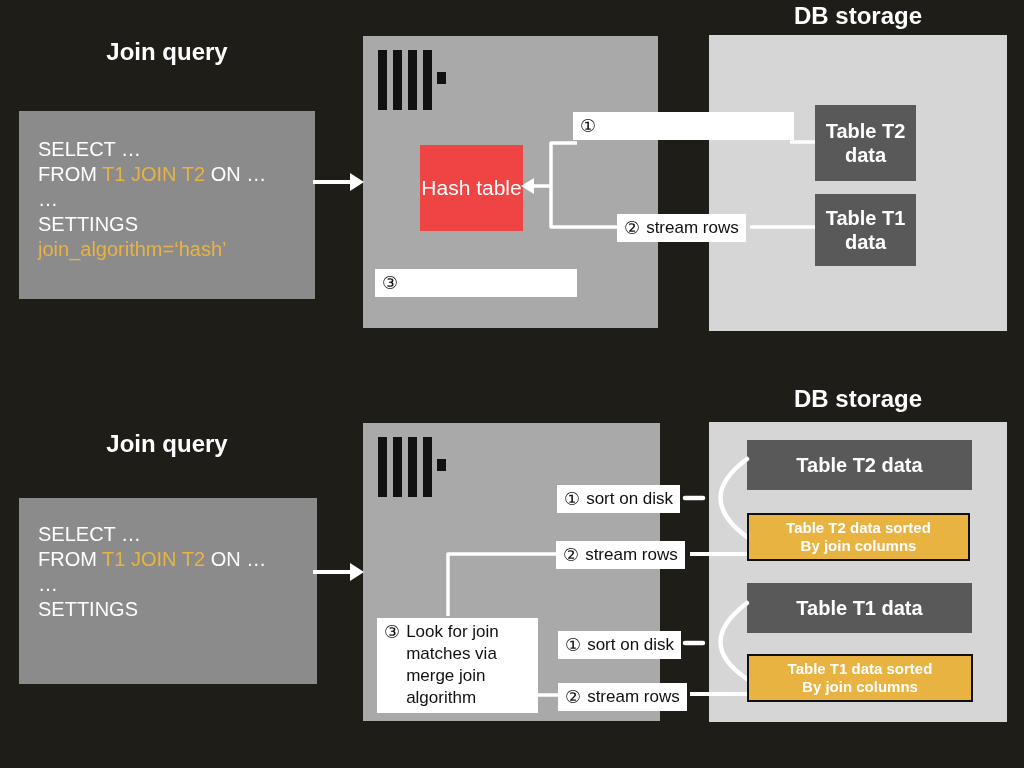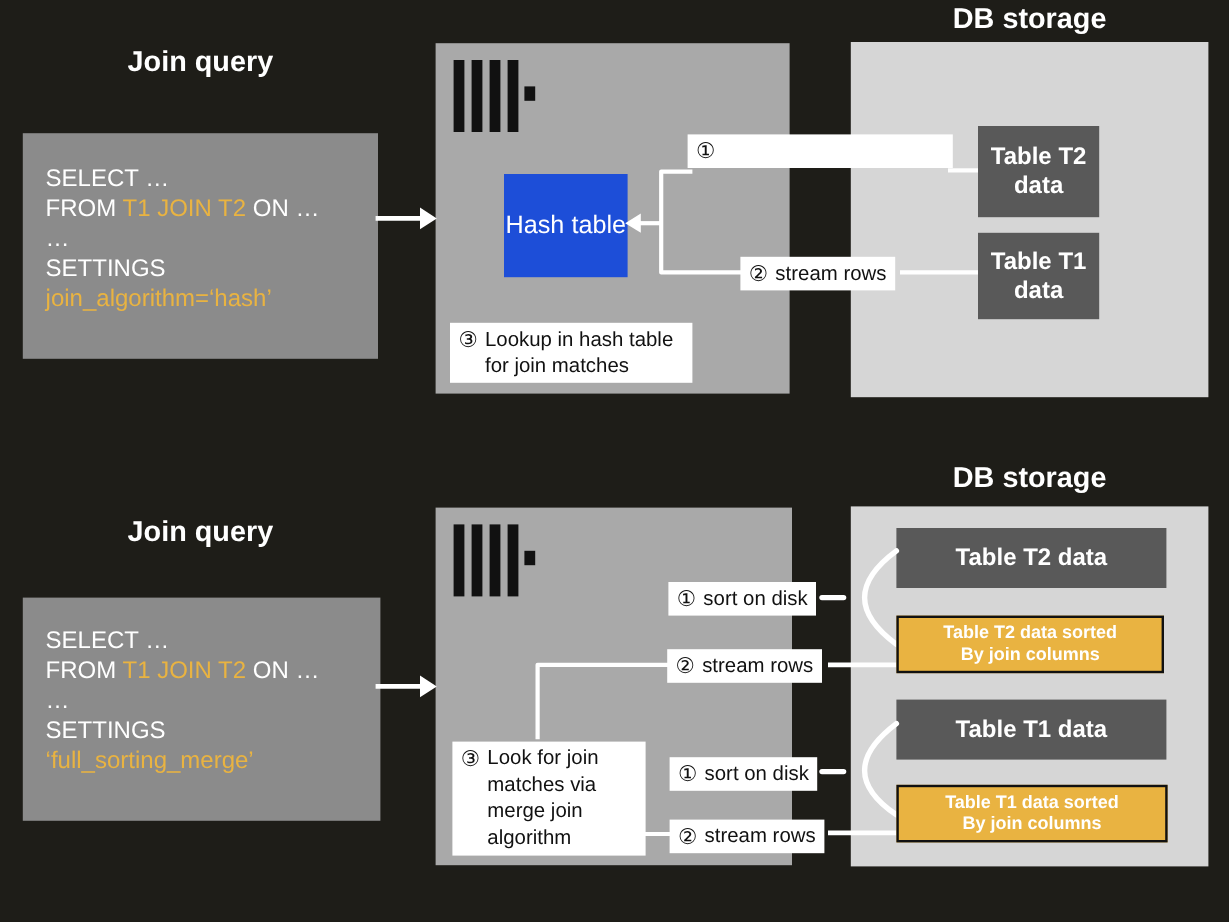--- a/index.html
+++ b/index.html
@@ -26,21 +26,21 @@
 
   .ch-logo{position:absolute;left:15px;top:14px;width:68px;height:61px;}
   .ch-logo i{position:absolute;top:0;width:9px;height:60px;background:#111;}
   .ch-logo i:nth-child(1){left:0;}
   .ch-logo i:nth-child(2){left:15px;}
   .ch-logo i:nth-child(3){left:30px;}
   .ch-logo i:nth-child(4){left:45px;}
   .ch-logo b{position:absolute;left:59px;top:22px;width:9px;height:12px;background:#111;}
 
   .hash-box{
-    background:#1d4ed8;color:#fff;font-size:21px;line-height:26px;
+    background:#ef4444;color:#fff;font-size:21px;line-height:26px;
     display:flex;align-items:center;justify-content:center;text-align:center;
     z-index:3;
   }
   .dark-table{
     background:#595959;color:#fff;font-weight:bold;font-size:20px;line-height:24px;
     display:flex;align-items:center;justify-content:center;text-align:center;
     z-index:3;padding:11px 6px;
   }
   .sorted-table{
     background:#e9b341;border:2px solid #111;color:#fff;font-weight:bold;
@@ -95,34 +95,32 @@
 
   <div class="abs step-label" style="left:573px;top:112px;width:221px;">
     <span class="num">①</span>
   </div>
   <div class="abs step-label" style="left:617px;top:214px;">
     <span class="num">②</span>
       <span>stream rows</span>
   </div>
   <div class="abs step-label" style="left:375px;top:269px;width:202px;">
     <span class="num">③</span>
-      <span>Lookup in hash table for join matches</span>
   </div>
 
   <div class="abs big-title" style="left:19px;top:430px;width:296px;">Join query</div>
 
   <div class="abs big-title" style="left:709px;top:385px;width:298px;">DB storage</div>
 
   <div class="abs query-box" style="left:19px;top:477px;width:298px;height:186px;">
     <div class="code" style="padding-top:24px;">
       <div>SELECT …</div>
       <div><span>FROM</span> <span class="orange">T1 JOIN T2</span> <span>ON …</span></div>
       <div>…</div>
       <div>SETTINGS</div>
-      <div class="orange">‘full_sorting_merge’</div>
     </div>
   </div>
 
   <div class="abs server-box" style="left:363px;top:423px;width:297px;height:298px;">
     <div class="ch-logo">
         <i></i>
         <i></i>
         <i></i>
         <i></i>
         <b></b>

